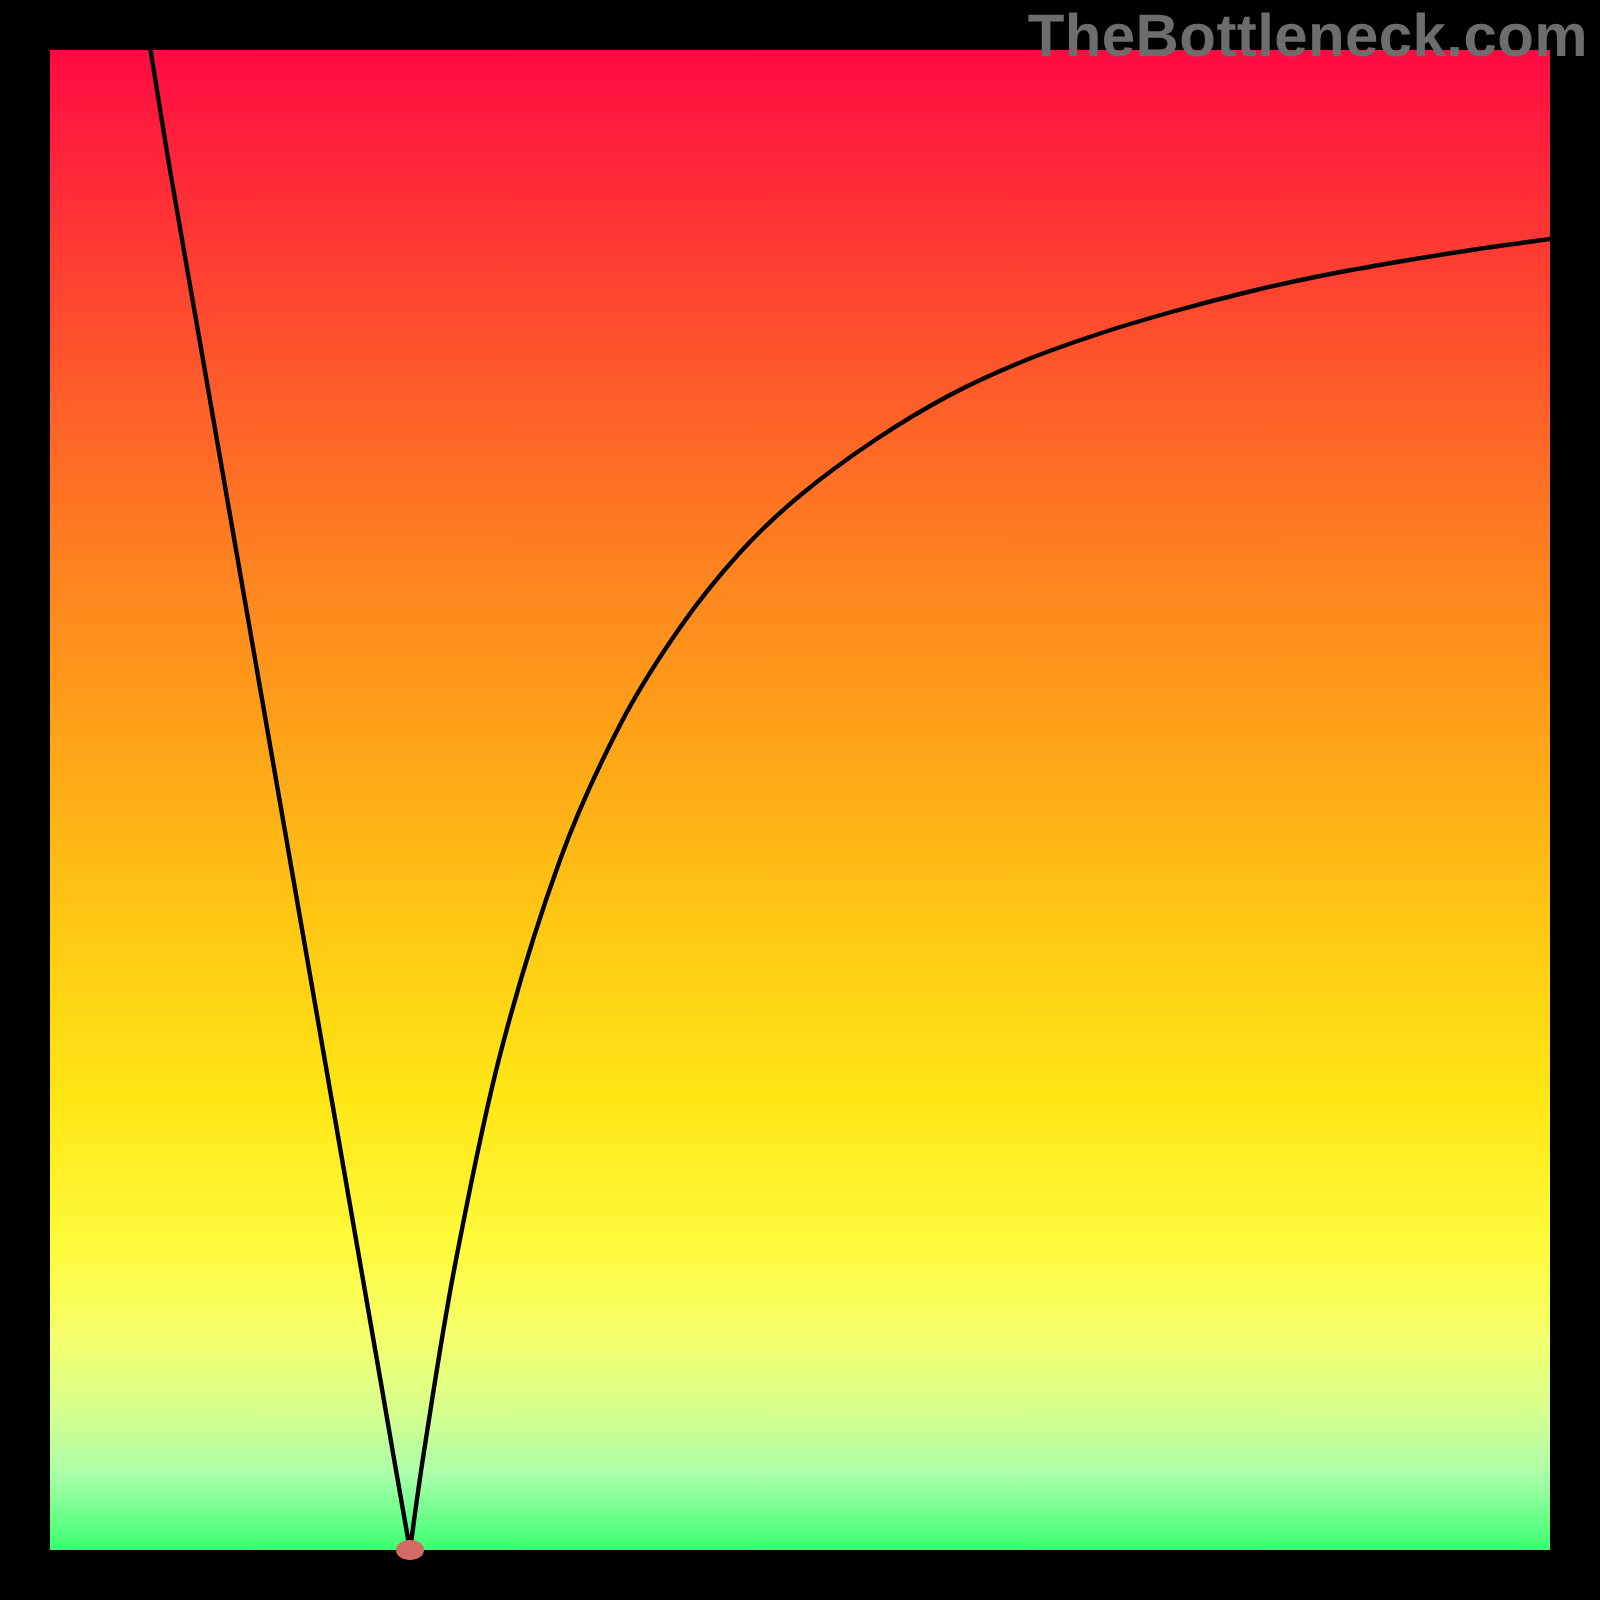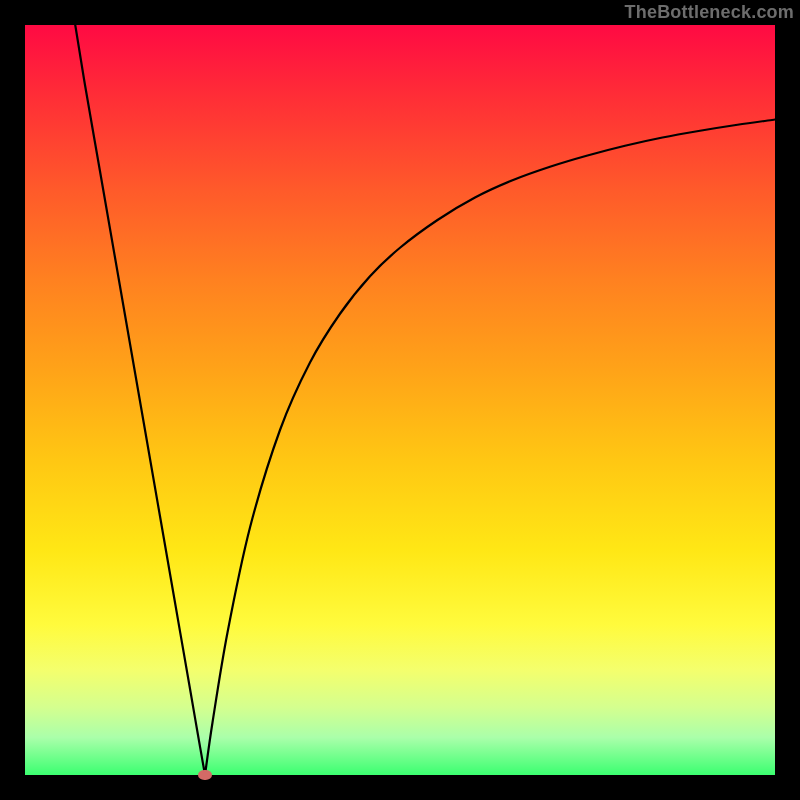--- a/index.html
+++ b/index.html
@@ -37,21 +37,21 @@
       #d4ff8f 91%,
       #aaffaa 95%,
       #3bff70 100%
     );
   }
   .watermark {
     position: absolute;
     top: 2px;
     right: 6px;
     font-family: Arial, Helvetica, sans-serif;
-    font-size: 18px;
+    font-size: 30px;
     font-weight: 600;
     color: #6d6d6d;
     letter-spacing: 0.2px;
     user-select: none;
     text-align: right;
   }
   .curve {
     position: absolute;
     left: 25px;
     top: 25px;

